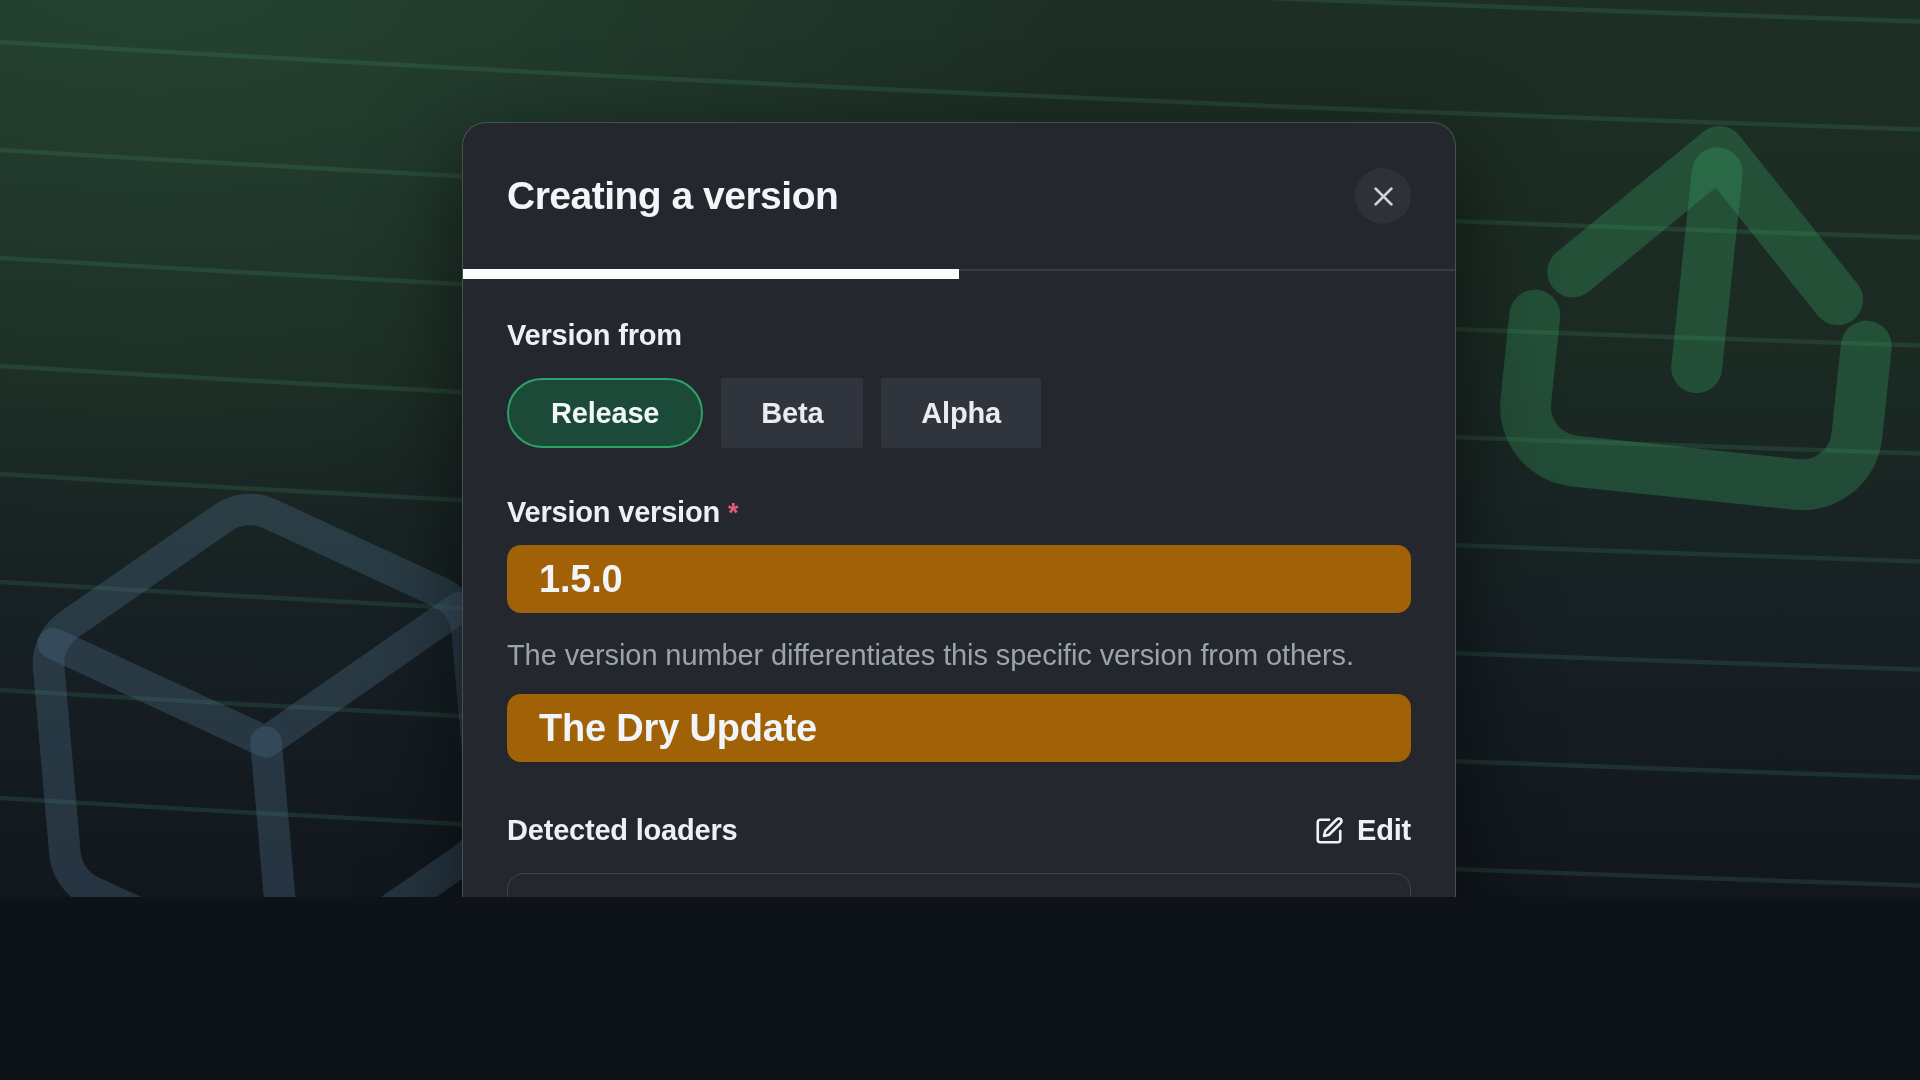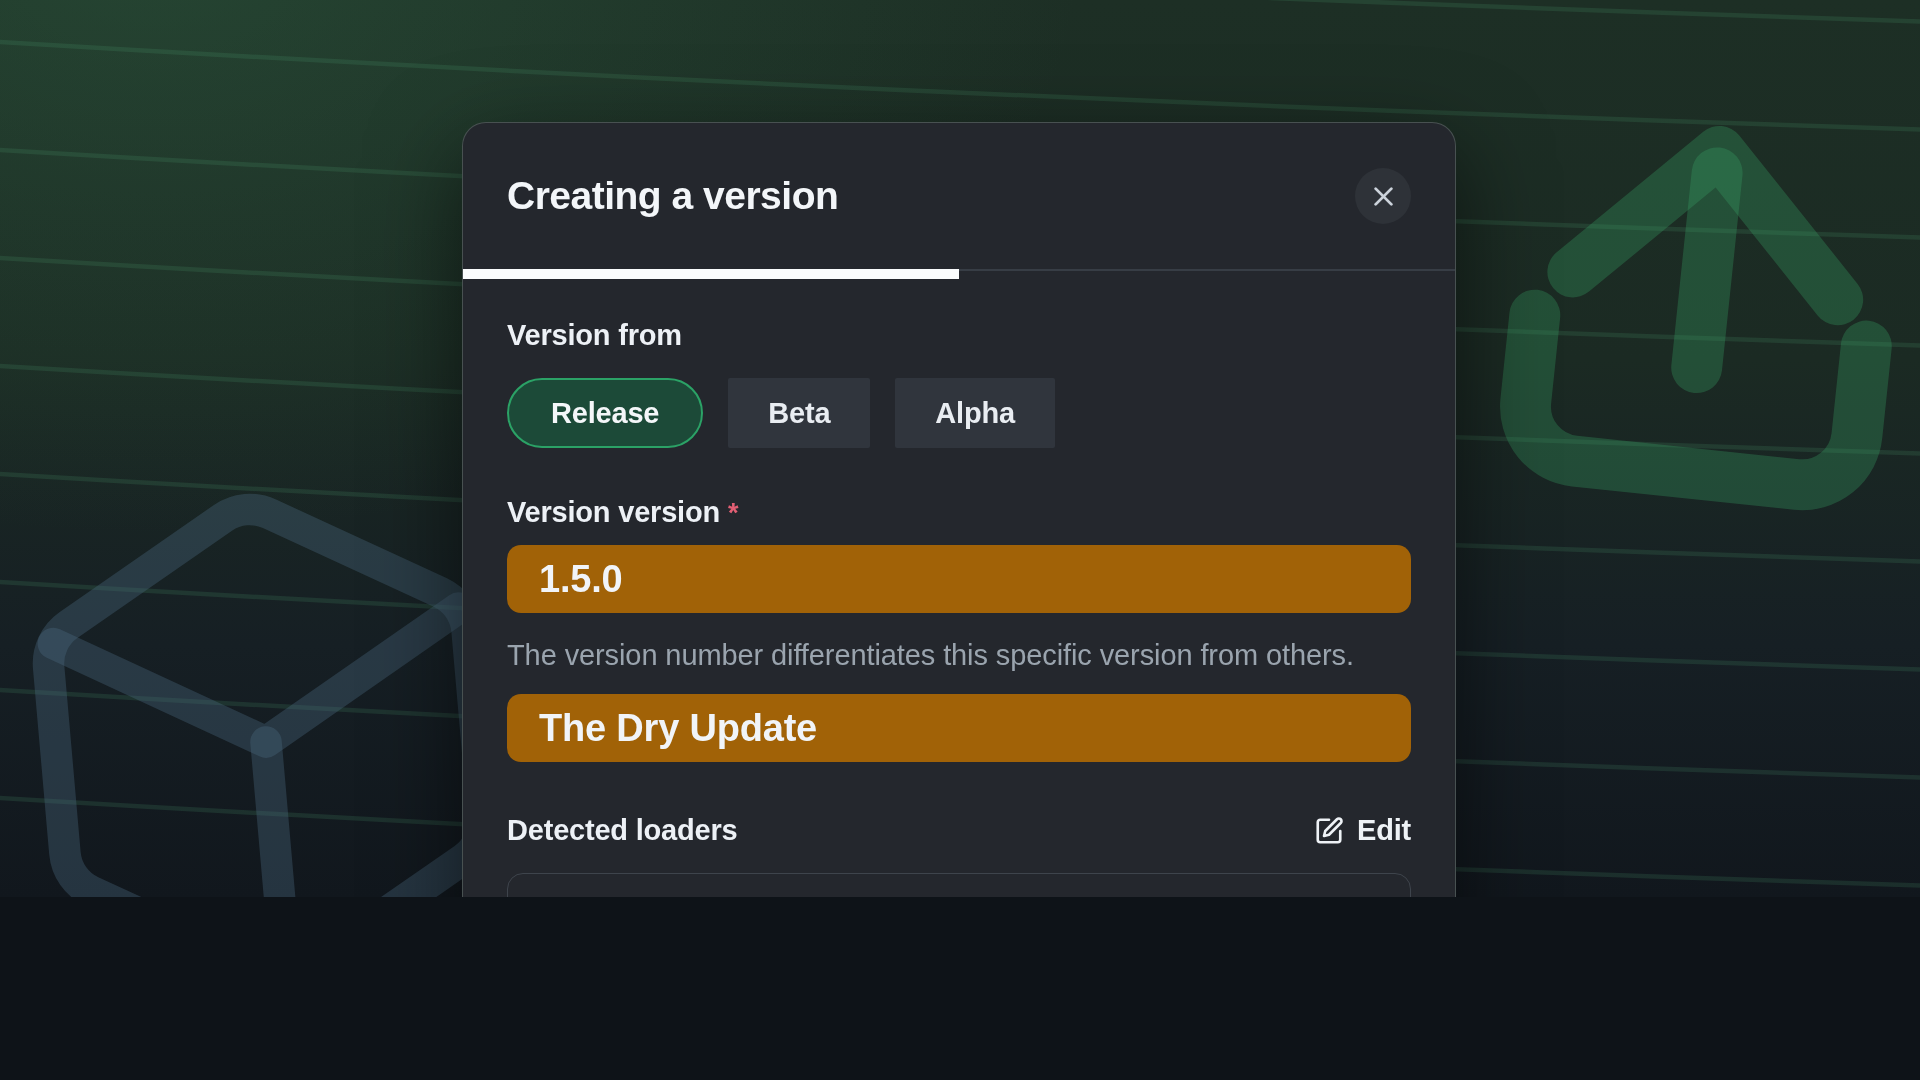--- a/index.html
+++ b/index.html
@@ -39,21 +39,21 @@
   }
   .progress-fill{position:absolute;left:0;top:0;height:10px;background:#fafcfd;}
 
   .modal-body{padding:40px 44px 0;}
   .field-label{
     display:flex;align-items:baseline;font-size:29px;font-weight:700;color:#edf1f6;
     letter-spacing:-0.2px;
   }
   .req{color:#e25f74;margin-left:8px;font-weight:700;font-size:27px;}
 
-  .type-row{display:flex;gap:25px;margin-top:26px;}
+  .type-row{display:flex;gap:18px;margin-top:26px;}
   .type-btn{
     height:70px;padding:0 40px;border-radius:2px;border:none;background:#30353d;
     color:#e9edf2;font-size:29px;font-weight:700;font-family:inherit;cursor:pointer;
     letter-spacing:-0.2px;
   }
   .type-btn.selected{
     background:#1c4a38;border:2px solid #2ba266;border-radius:36px;color:#f4f7f9;
     padding:0 42px;
   }
 

